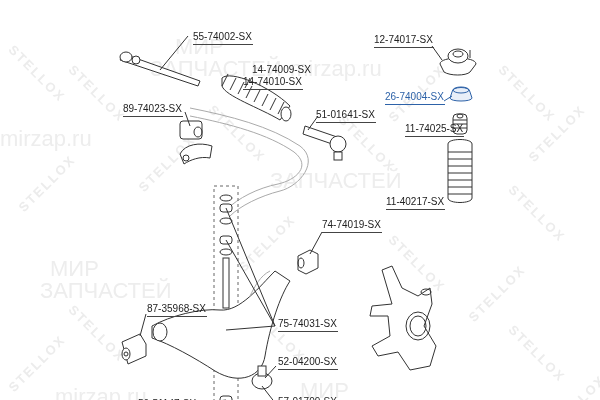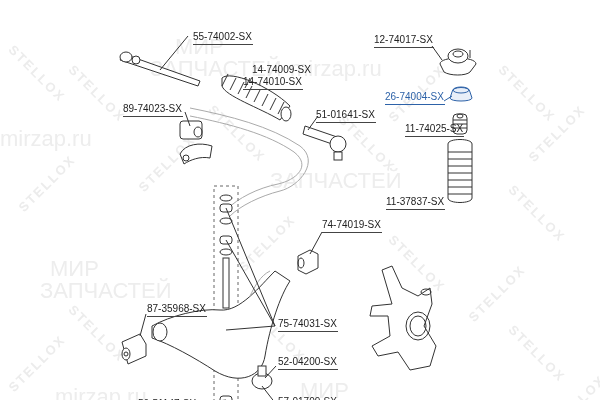--- a/index.html
+++ b/index.html
@@ -167,21 +167,21 @@
   </svg>
 
   <div class="lbl" style="left:193px;top:5px;">55-74002-SX</div>
   <div class="lbl nb" style="left:252px;top:38px;">14-74009-SX</div>
   <div class="lbl" style="left:243px;top:50px;">14-74010-SX</div>
   <div class="lbl" style="left:374px;top:8px;">12-74017-SX</div>
   <div class="lbl hl" style="left:385px;top:65px;">26-74004-SX</div>
   <div class="lbl" style="left:123px;top:77px;">89-74023-SX</div>
   <div class="lbl" style="left:316px;top:83px;">51-01641-SX</div>
   <div class="lbl" style="left:405px;top:97px;">11-74025-SX</div>
-  <div class="lbl" style="left:386px;top:170px;">11-37837-SX</div>
+  <div class="lbl" style="left:386px;top:170px;">11-40217-SX</div>
   <div class="lbl" style="left:322px;top:193px;">74-74019-SX</div>
   <div class="lbl" style="left:147px;top:277px;">87-35968-SX</div>
   <div class="lbl" style="left:278px;top:292px;">75-74031-SX</div>
   <div class="lbl" style="left:278px;top:330px;">52-04200-SX</div>
   <div class="lbl" style="left:138px;top:372px;">56-51147-SX</div>
   <div class="lbl" style="left:278px;top:370px;">57-01709-SX</div>
   <div class="lbl nb" style="left:278px;top:384px;">73-01708-SX</div>
 </div>
 
 </body></html>

